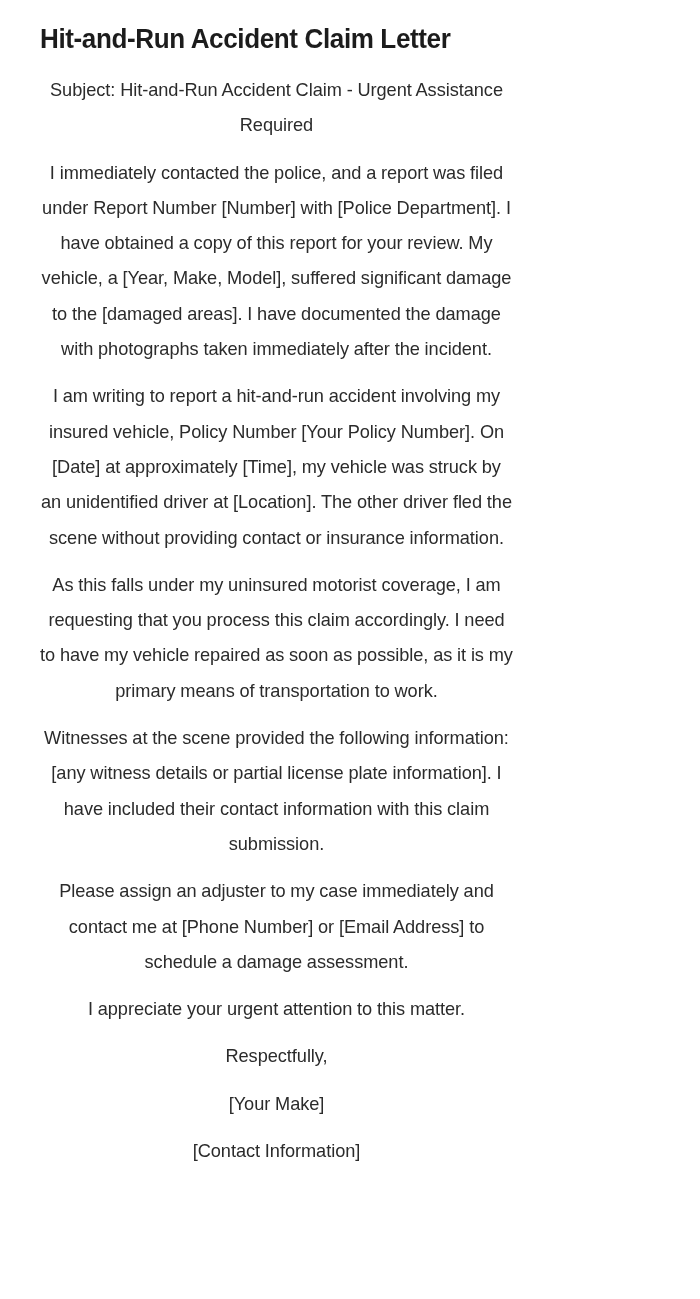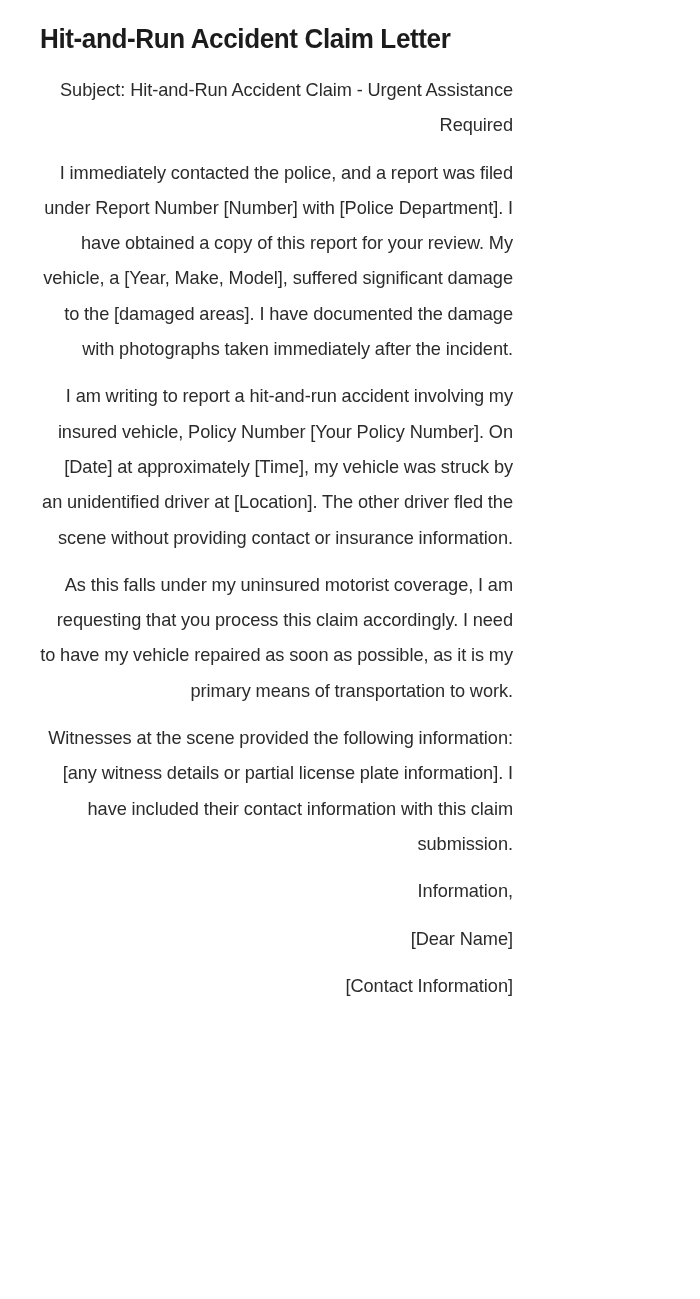--- a/index.html
+++ b/index.html
@@ -40,21 +40,21 @@
     transform-origin: left center;
     white-space: nowrap;
   }
 
   .para {
     font-size: 18.2px;
     line-height: 35.3px;
     color: #2b2b2b;
     margin: 0 0 12px 0;
     max-width: 600px;
-    text-align: right;
+    text-align: center;
     word-spacing: -0.2px;
     letter-spacing: -0.05px;
   }
 
   .para:last-child {
     margin-bottom: 0;
   }
 </style>
 </head>
 <body>
@@ -68,22 +68,24 @@
 
 
     <p class="para">I immediately contacted the police, and a report was filed under Report Number [Number] with [Police Department]. I have obtained a copy of this report for your review. My vehicle, a [Year, Make, Model], suffered significant damage to the [damaged areas]. I have documented the damage with photographs taken immediately after the incident.</p>
 
     <p class="para">I am writing to report a hit-and-run accident involving my insured vehicle, Policy Number [Your Policy Number]. On [Date] at approximately [Time], my vehicle was struck by an unidentified driver at [Location]. The other driver fled the scene without providing contact or insurance information.</p>
 
     <p class="para">As this falls under my uninsured motorist coverage, I am requesting that you process this claim accordingly. I need to have my vehicle repaired as soon as possible, as it is my primary means of transportation to work.</p>
 
     <p class="para">Witnesses at the scene provided the following information: [any witness details or partial license plate information]. I have included their contact information with this claim submission.</p>
 
+    <p class="para">Please assign an adjuster to my case immediately and contact me at [Phone Number] or [Email Address] to schedule a damage assessment.</p>
 
+    <p class="para">I appreciate your urgent attention to this matter.</p>
 
-    <p class="para">Information,</p>
+    <p class="para">Respectfully,</p>
 
-    <p class="para">[Dear Name]</p>
+    <p class="para">[Your Make]</p>
 
     <p class="para">[Contact Information]</p>
 
   </article>
 </div>
 
 </body></html>

